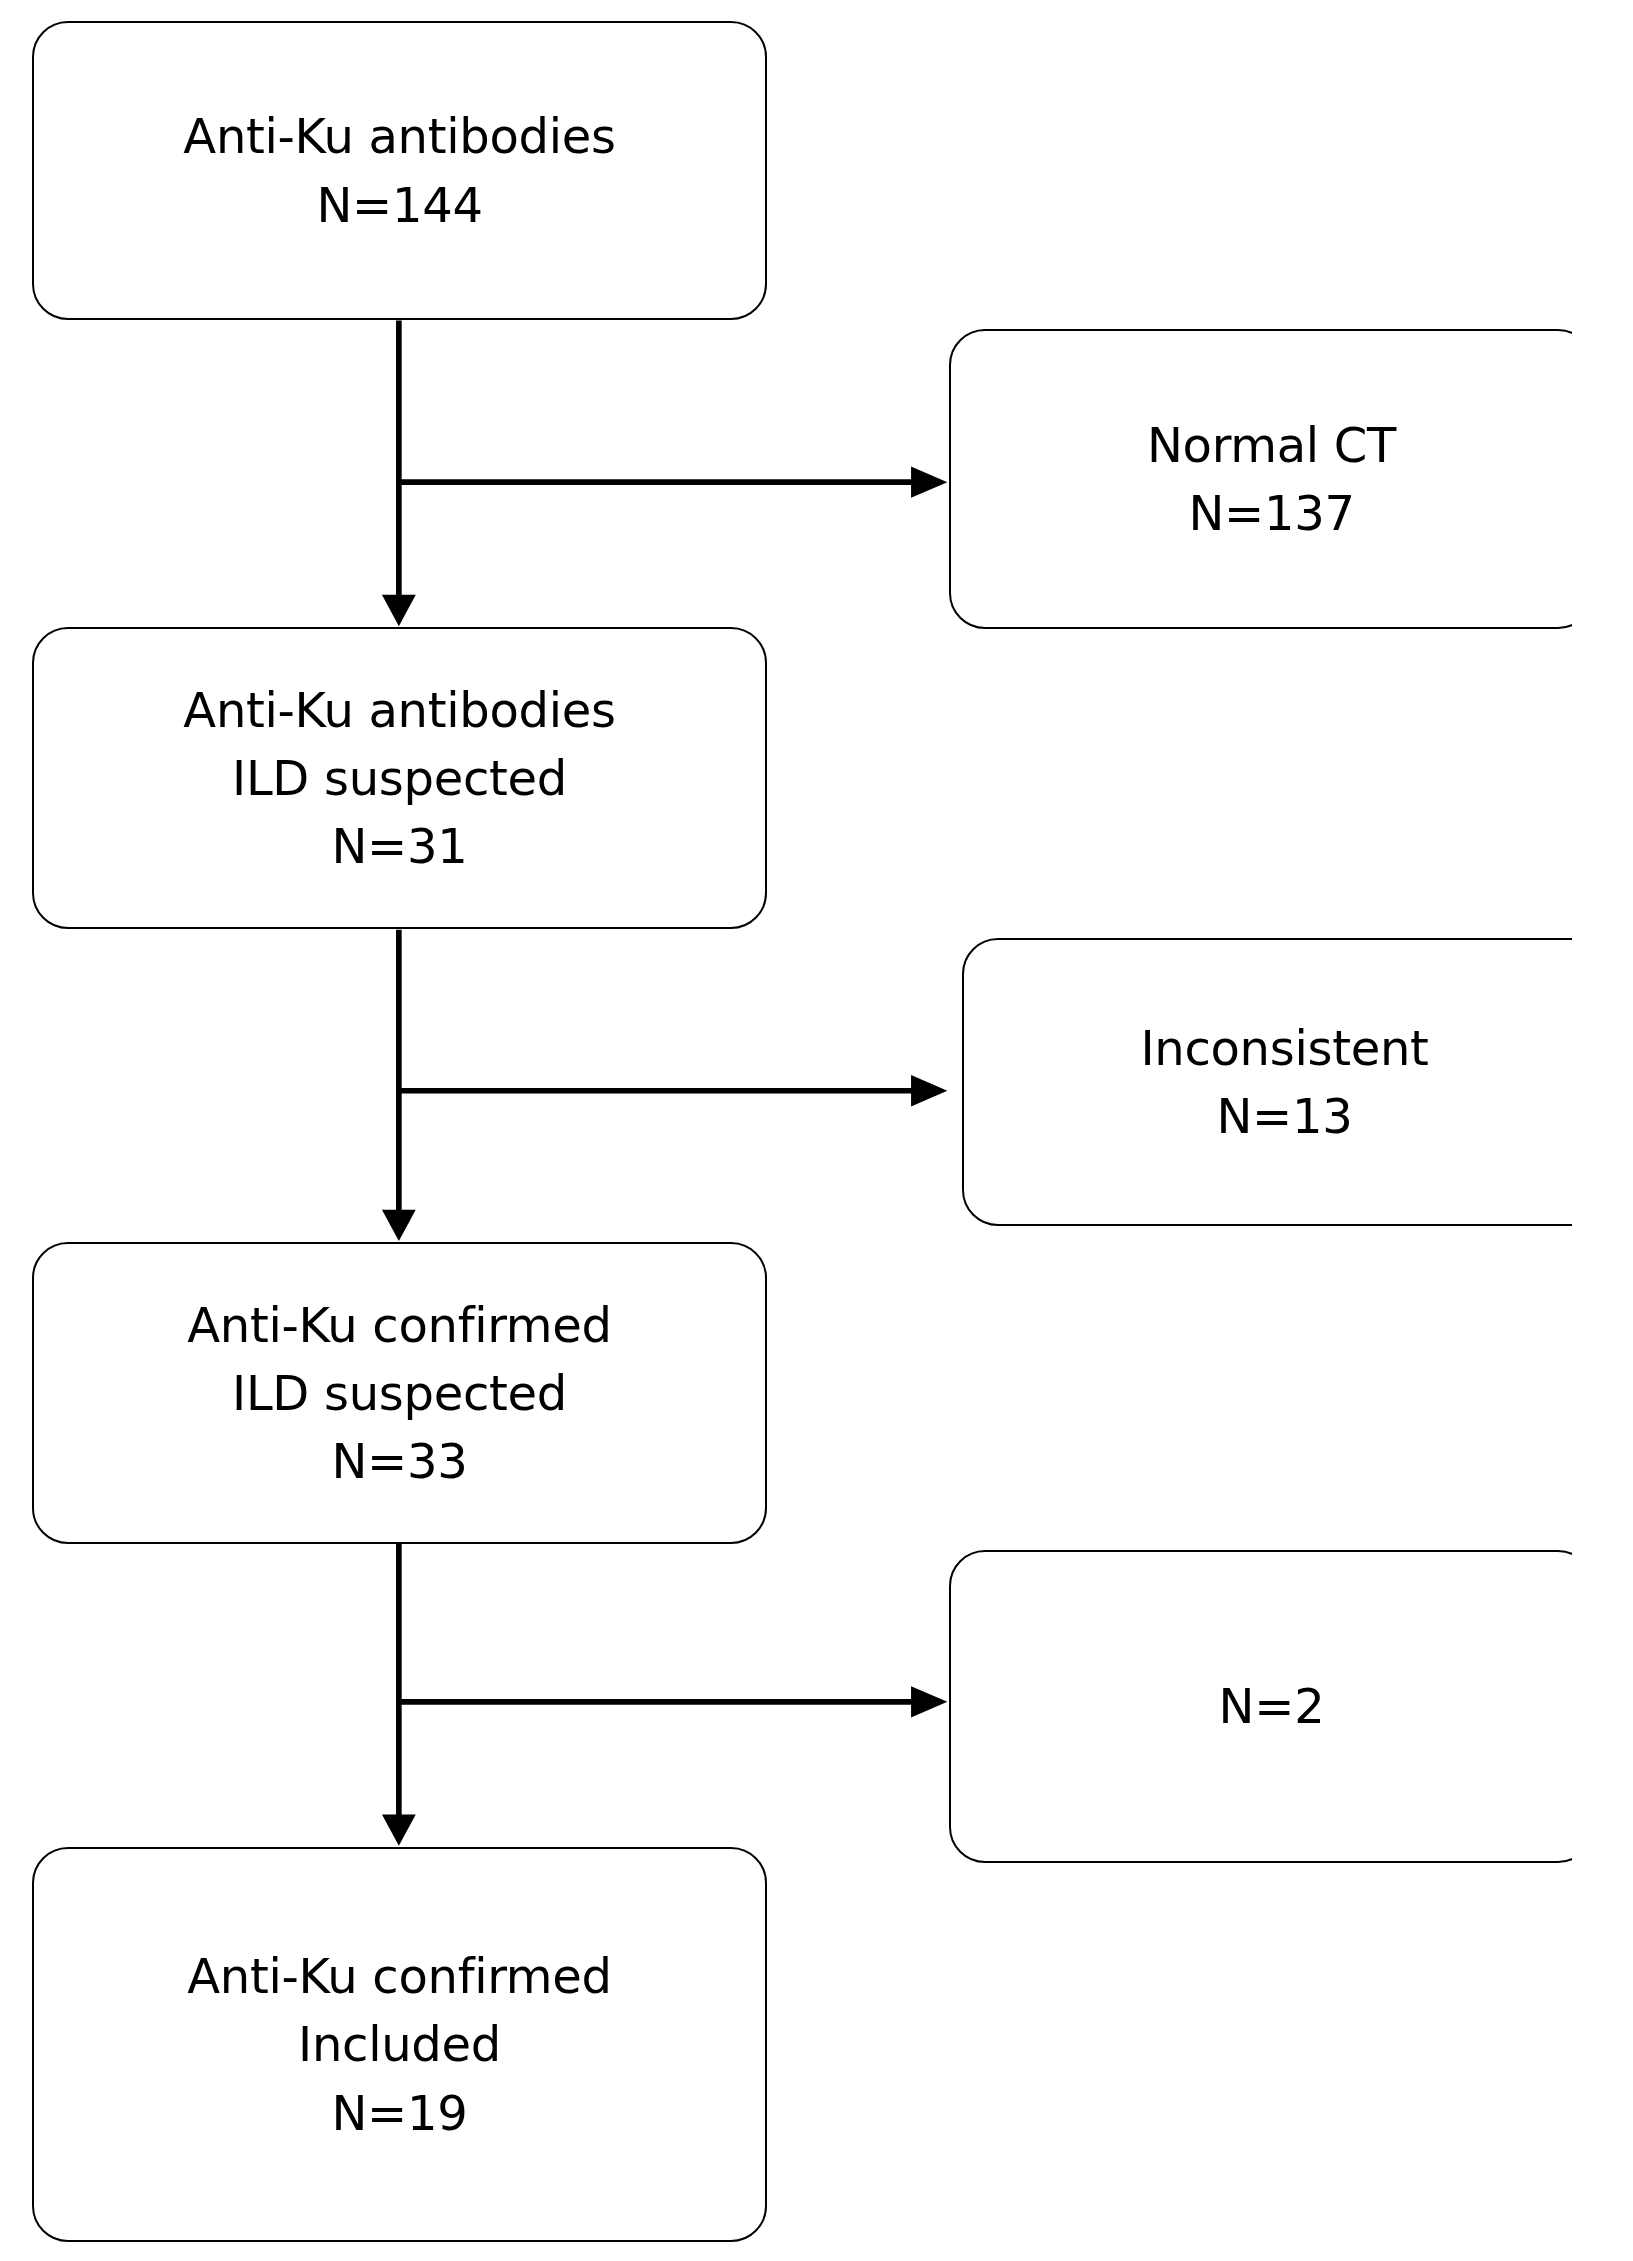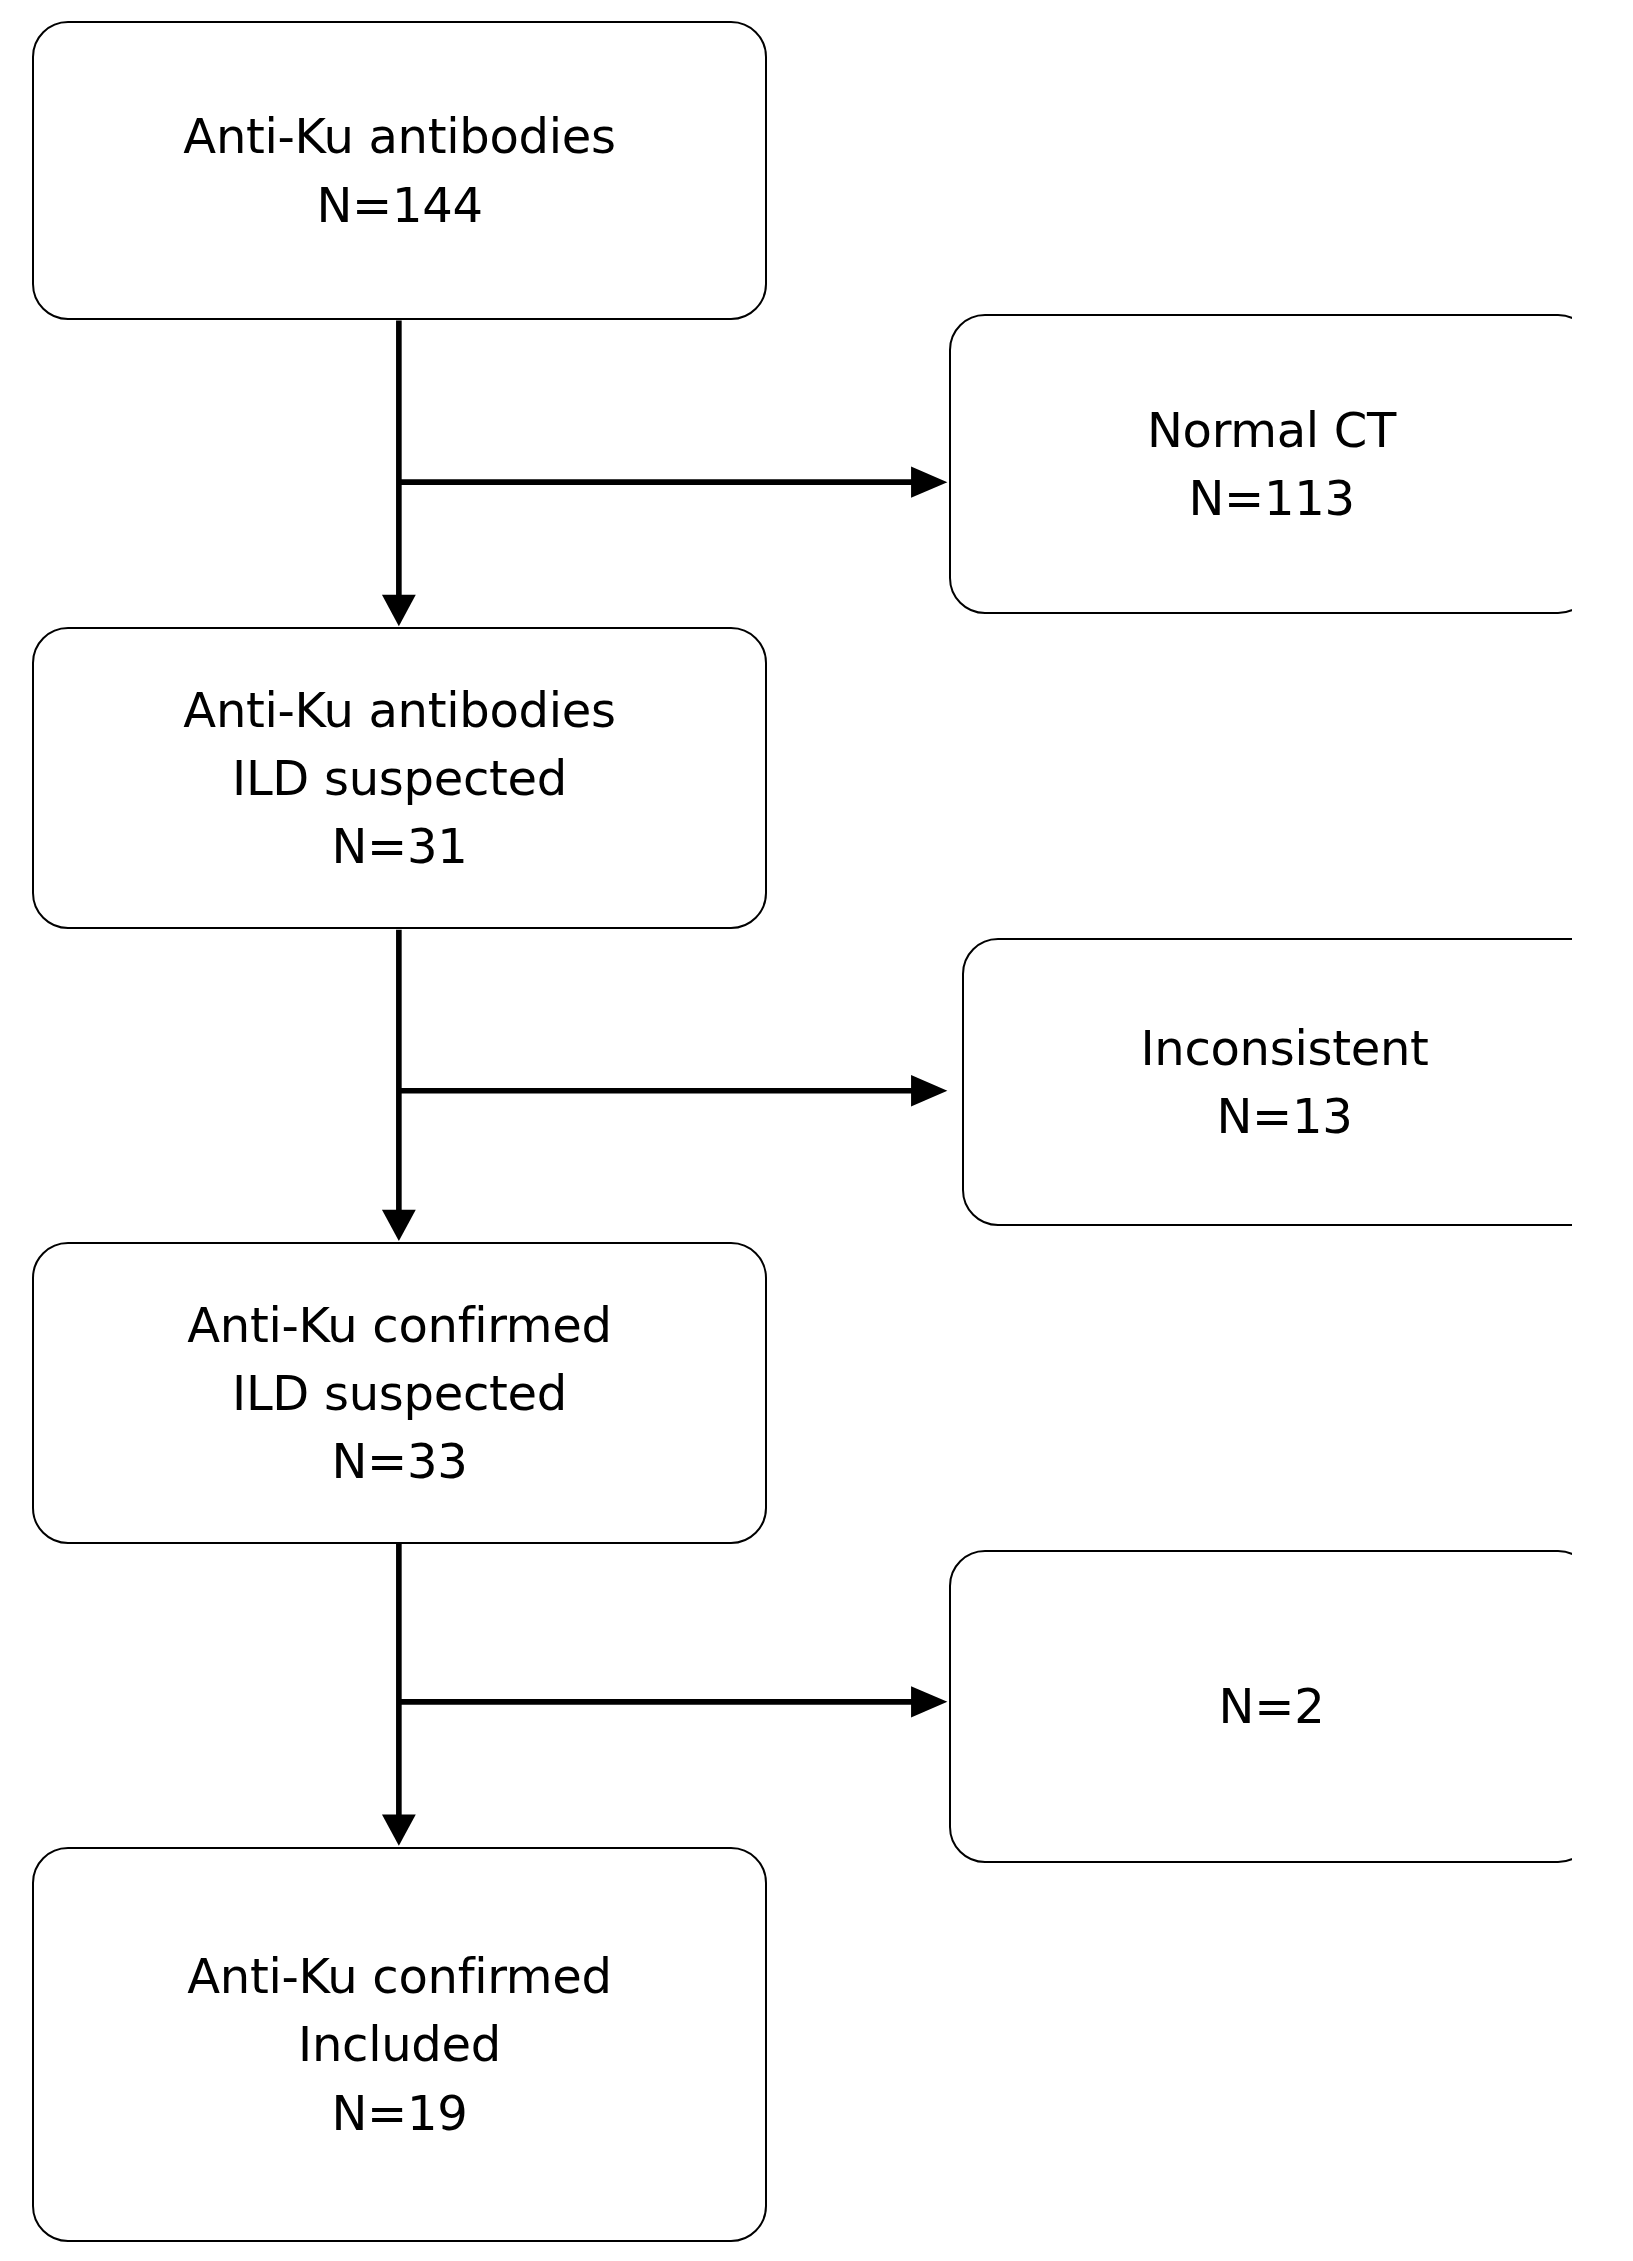--- a/index.html
+++ b/index.html
@@ -88,23 +88,23 @@
       <line x1="637" y1="2718" x2="1460" y2="2718" stroke="#000000" stroke-width="9"></line>
       <path d="M 1455 2693 L 1513 2718 L 1455 2743 Z" fill="#000000"></path>
     </g>
   </svg>
 
   <div class="node" style="left:32px; top:21px; width:735px; height:299px;">
     <span class="line">Anti-Ku antibodies</span>
     <span class="line">N=144</span>
   </div>
 
-  <div class="node" style="left:949px; top:314px; width:645px; height:300px;">
+  <div class="node" style="left:949px; top:329px; width:645px; height:300px;">
     <span class="line">Normal CT</span>
-    <span class="line">N=113</span>
+    <span class="line">N=137</span>
   </div>
 
   <div class="node" style="left:32px; top:627px; width:735px; height:302px;">
     <span class="line">Anti-Ku antibodies</span>
     <span class="line">ILD suspected</span>
     <span class="line">N=31</span>
   </div>
 
   <div class="node" style="left:962px; top:938px; width:645px; height:288px;">
     <span class="line">Inconsistent</span>

